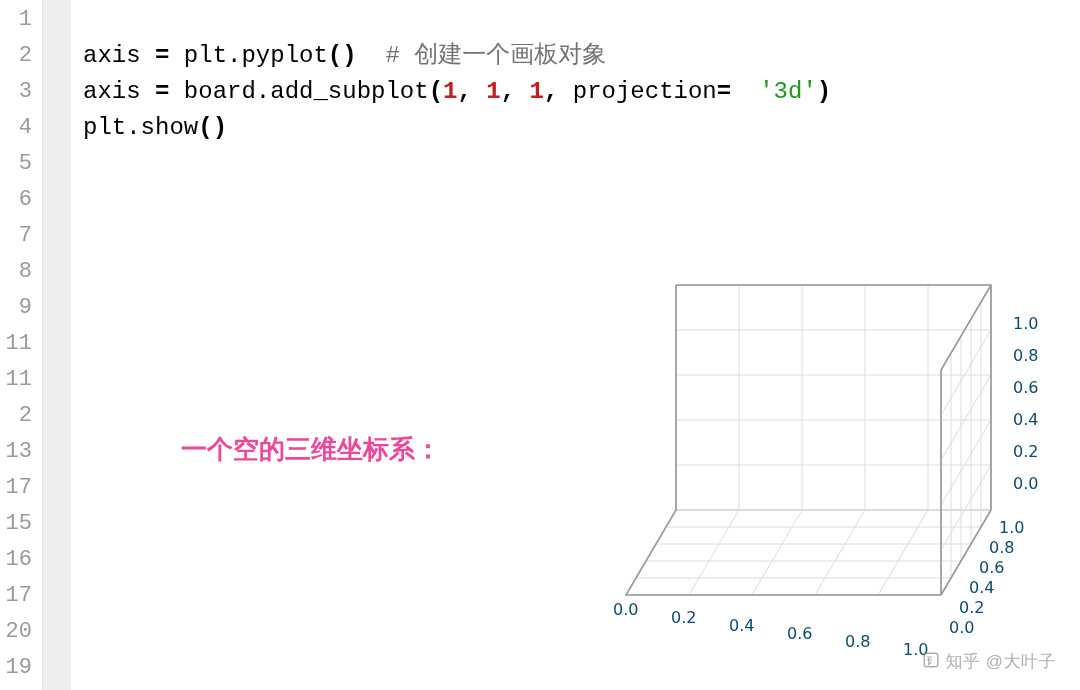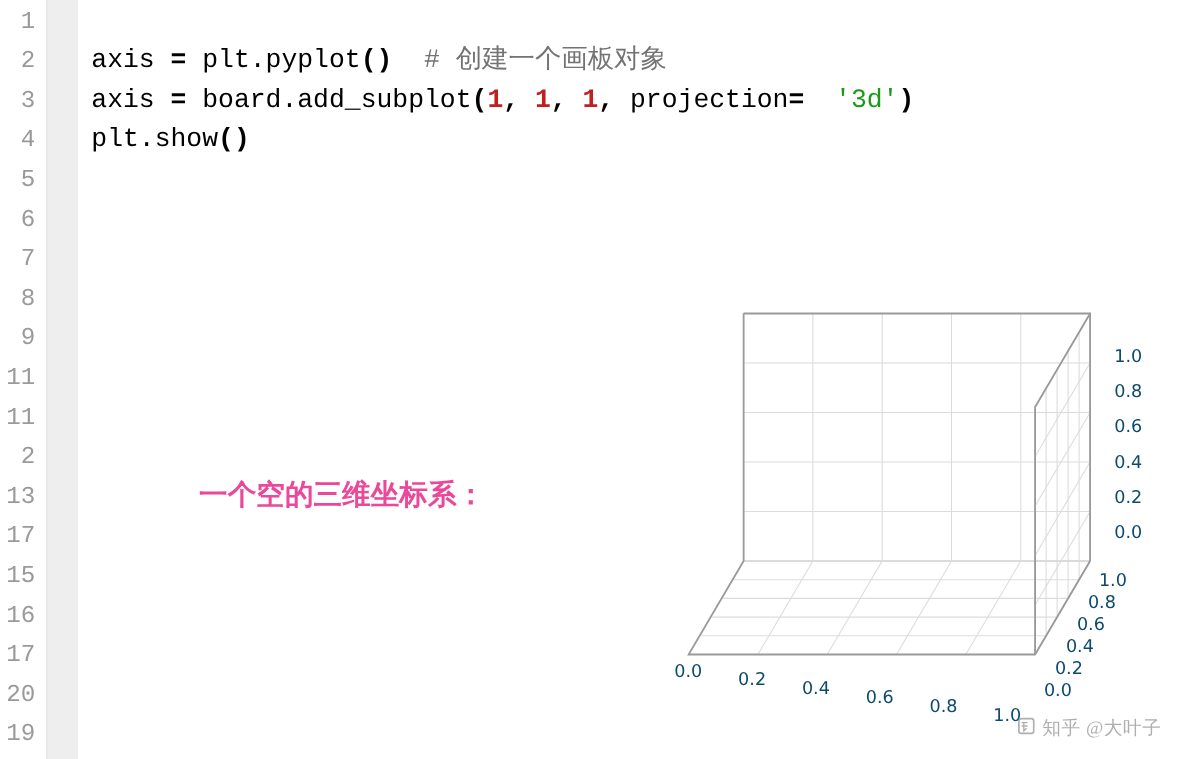--- a/index.html
+++ b/index.html
@@ -75,21 +75,21 @@
   .tick-label {
     position: absolute;
     font-family: "DejaVu Sans", Arial, sans-serif;
     font-size: 16px;
     color: #0c4a6e;
   }
   .watermark {
     position: absolute;
     right: 24px;
     bottom: 16px;
-    font-family: Liberation Serif, serif;
+    font-family: Liberation Sans, sans-serif;
     font-size: 17px;
     color: rgba(130,130,130,0.65);
     letter-spacing: 0.5px;
   }
   .wm-icon {
     display:inline-block;
     vertical-align: -2px;
     margin-right: 6px;
   }
 </style>

